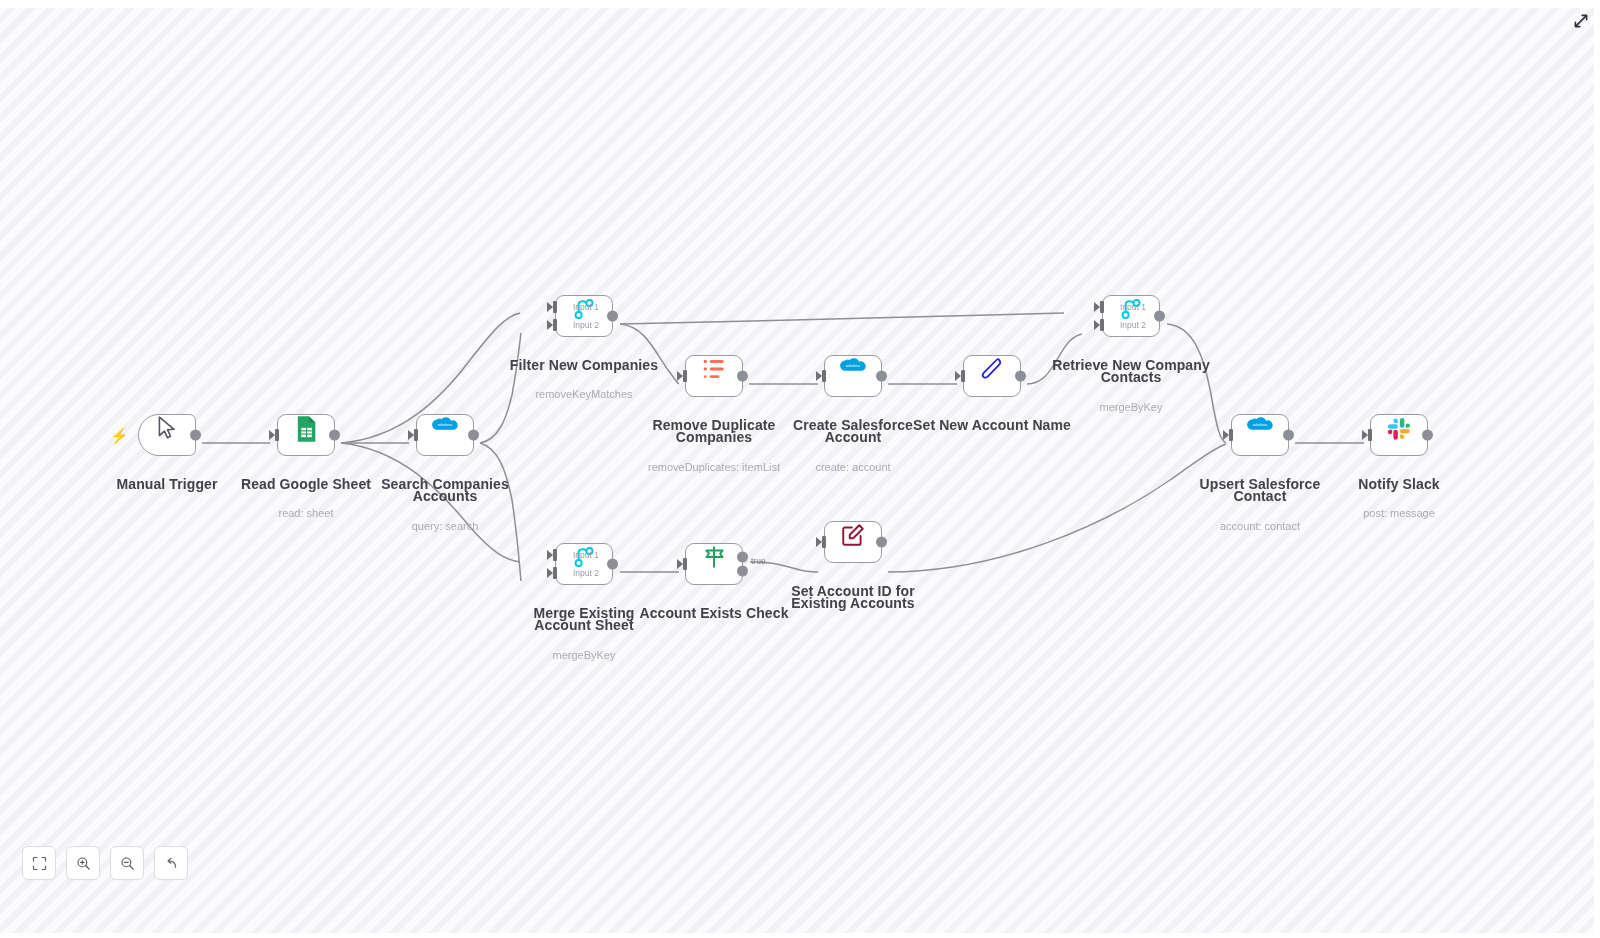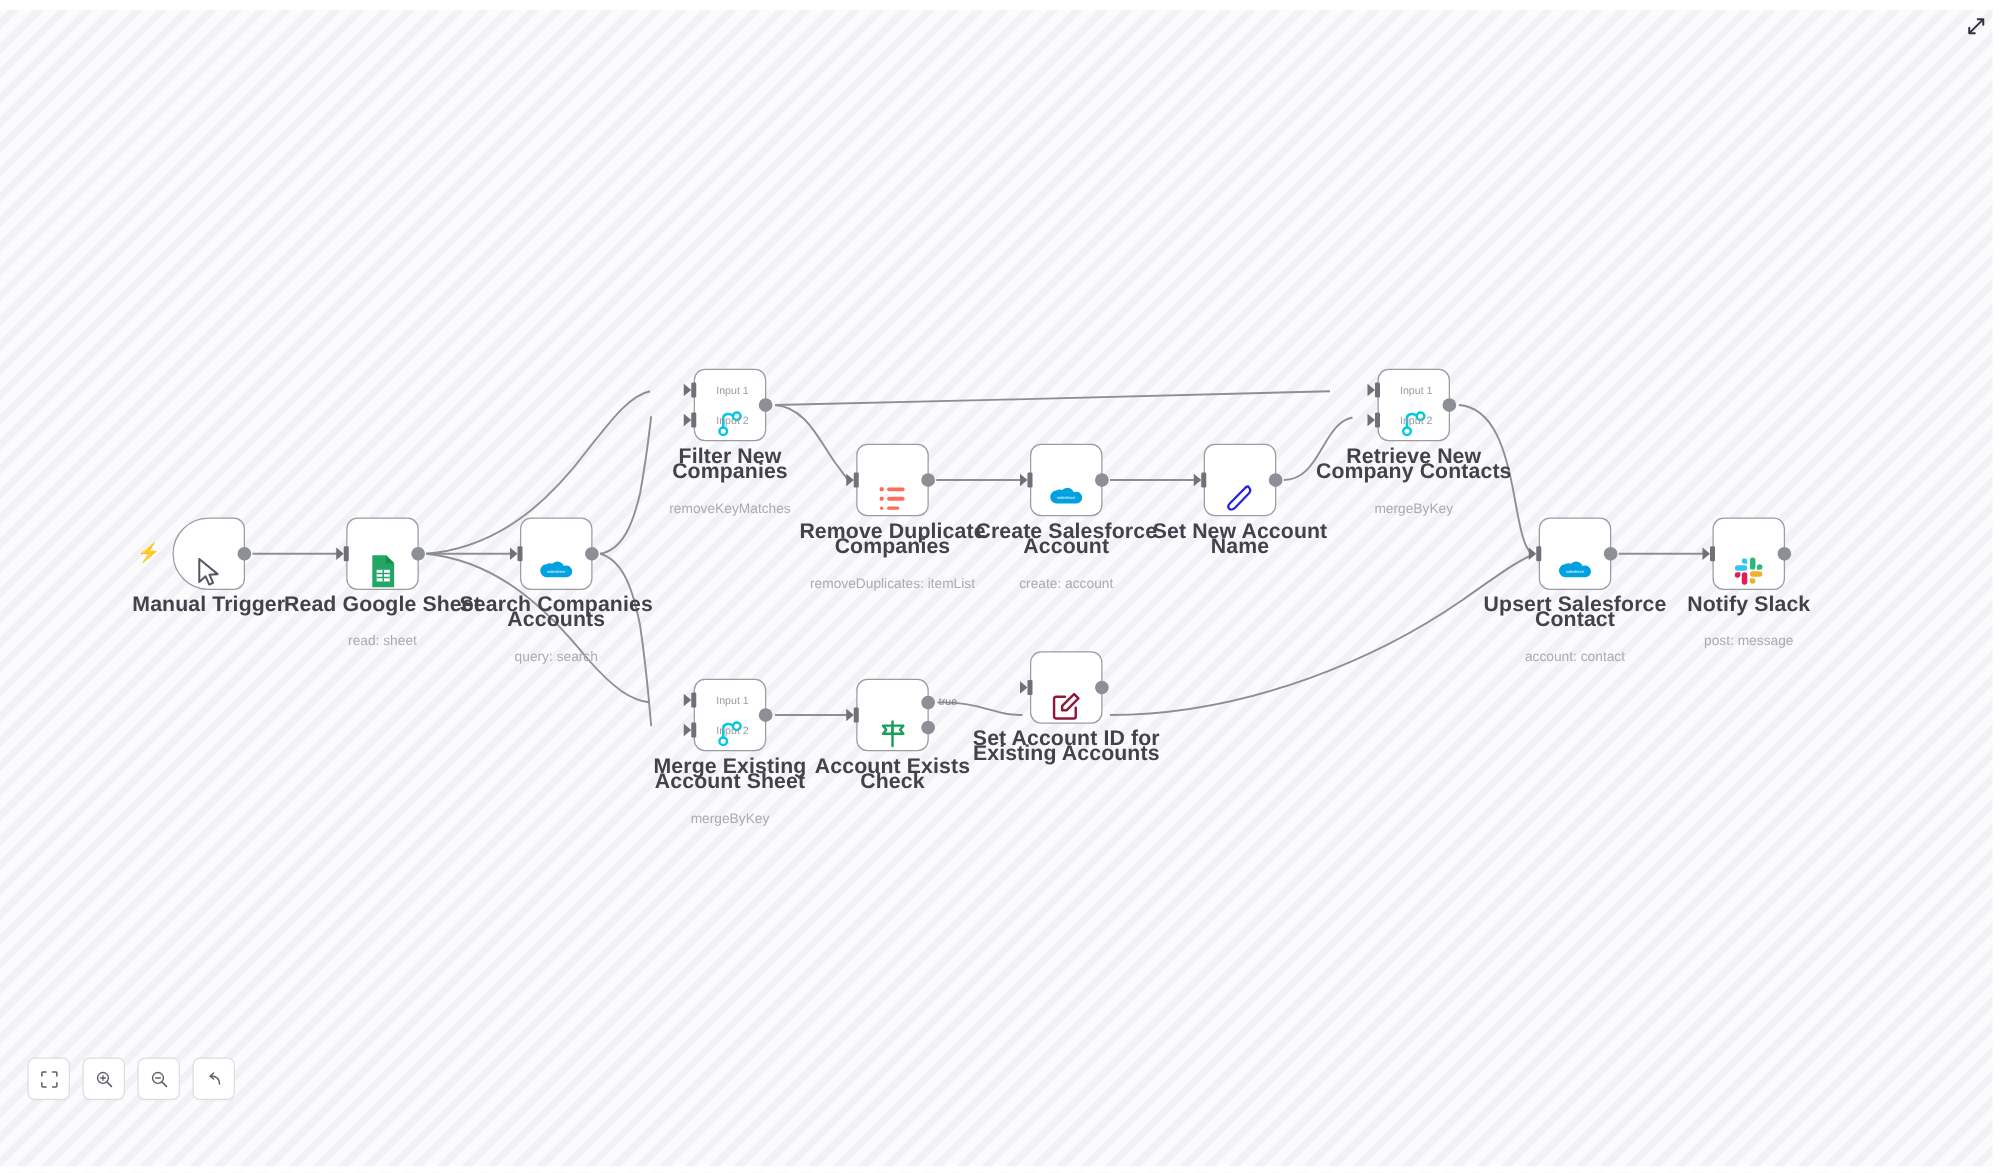--- a/index.html
+++ b/index.html
@@ -52,43 +52,43 @@
   }
 
   
   .node {
     position: absolute;
     z-index: 10;
   }
   .node-box {
     position: relative;
     width: 58px;
-    height: 58px;
+    height: 42px;
     background: #ffffff;
     border: 1.4px solid #9a9ca3;
     border-radius: 9px;
     box-sizing: border-box;
     display: flex;
-    align-items: flex-end;
+    align-items: flex-start;
     justify-content: center;
   }
   .node.trigger .node-box {
     border-radius: 29px 9px 9px 29px;
   }
   .node-labels {
     position: absolute;
     top: 64px;
     left: 50%;
     transform: translateX(-50%);
     width: 160px;
     text-align: center;
     pointer-events: none;
   }
   .node-title {
-    font-size: 17px;
+    font-size: 14px;
     font-weight: bold;
     color: #41424a;
     line-height: 12.4px;
     letter-spacing: 0.1px;
   }
   .node-sub {
     margin-top: 18px;
     font-size: 11px;
     color: #a9abb3;
     line-height: 11px;

